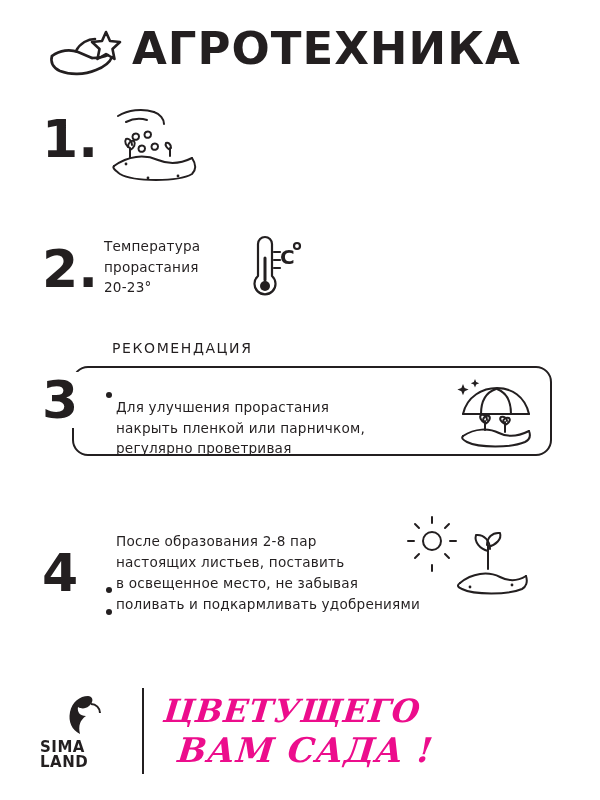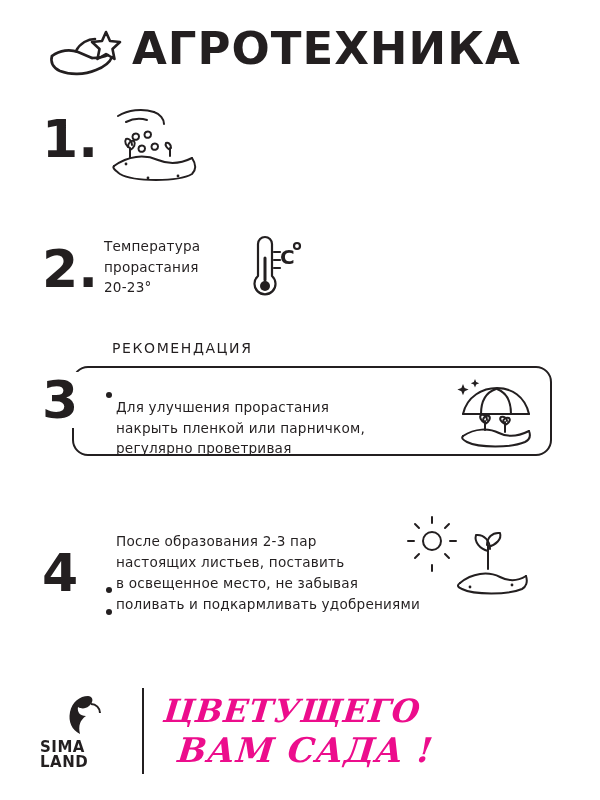--- a/index.html
+++ b/index.html
@@ -328,21 +328,21 @@
             <path d="M20 1 l1.2 3 3 1.2 -3 1.2 -1.2 3 -1.2 -3 -3 -1.2 3 -1.2 z" fill="#231f20" stroke="none"></path>
           </g>
         </svg>
       </span>
     </div>
 
     <div class="step4-wrap">
       <div class="step4-num">4</div>
       <span class="bullet" style="left:106px; top:80px;"></span>
       <span class="bullet" style="left:106px; top:102px;"></span>
-      <div class="step4-text">После образования 2-3 пар
+      <div class="step4-text">После образования 2-8 пар
 настоящих листьев, поставить
 в освещенное место, не забывая
 поливать и подкармливать удобрениями</div>
       <span class="step4-art">
         <svg viewBox="0 0 130 85" width="130" height="85">
           <g fill="none" stroke="#231f20" stroke-width="2" stroke-linecap="round" stroke-linejoin="round">
             <circle cx="32" cy="26" r="9"></circle>
             <path d="M32 8 v-6 M32 50 v6 M14 26 h-6 M50 26 h6 M19 13 l-4 -4 M45 13 l4 -4 M19 39 l-4 4 M45 39 l4 4"></path>
             <path d="M88 54 v-24"></path>
             <path d="M88 36 C80 34 74 27 76 20 C84 19 90 26 90 34"></path>

